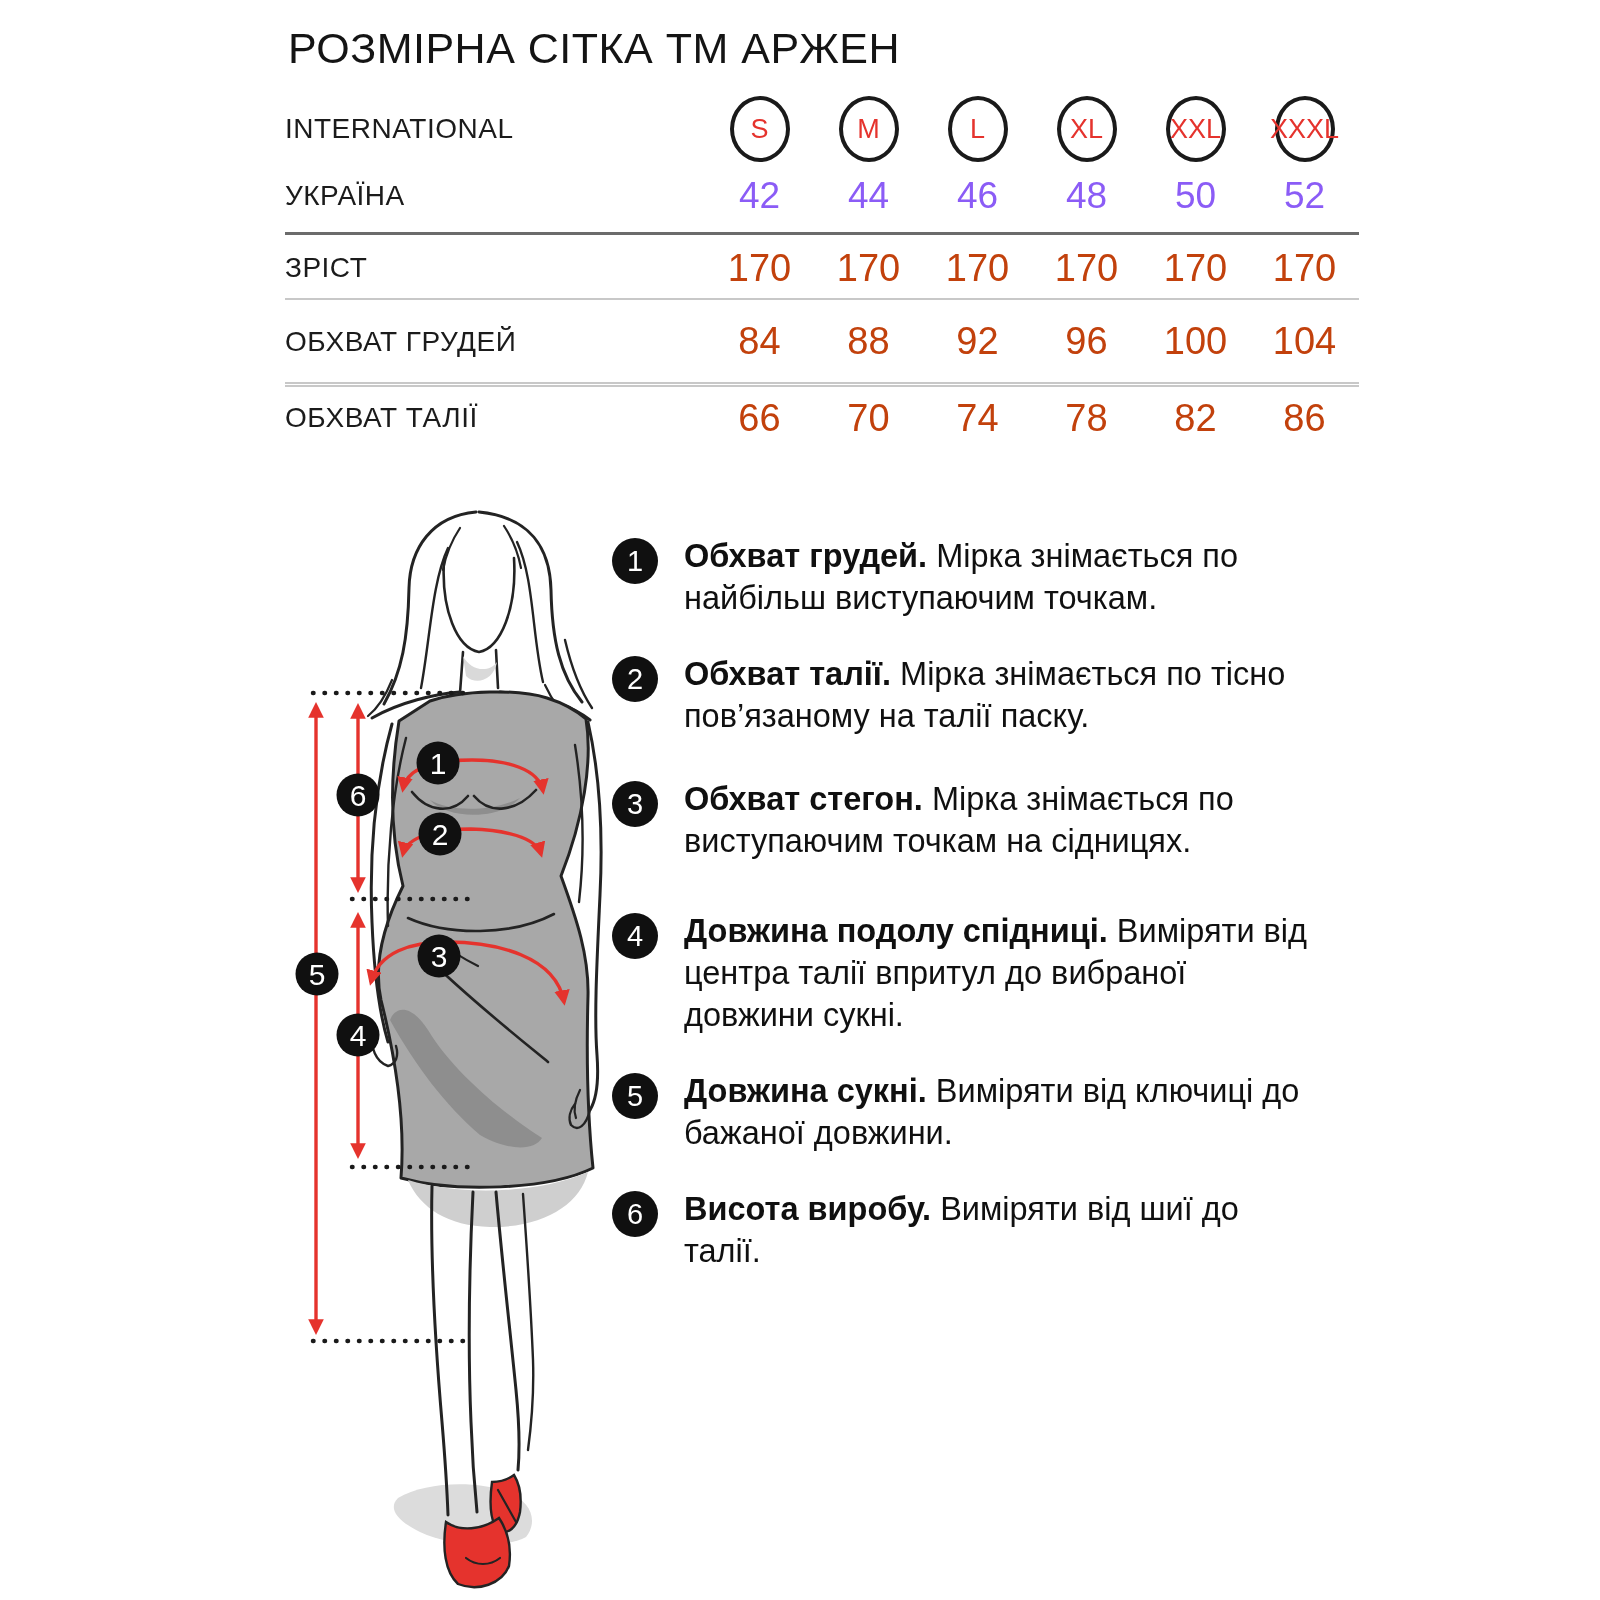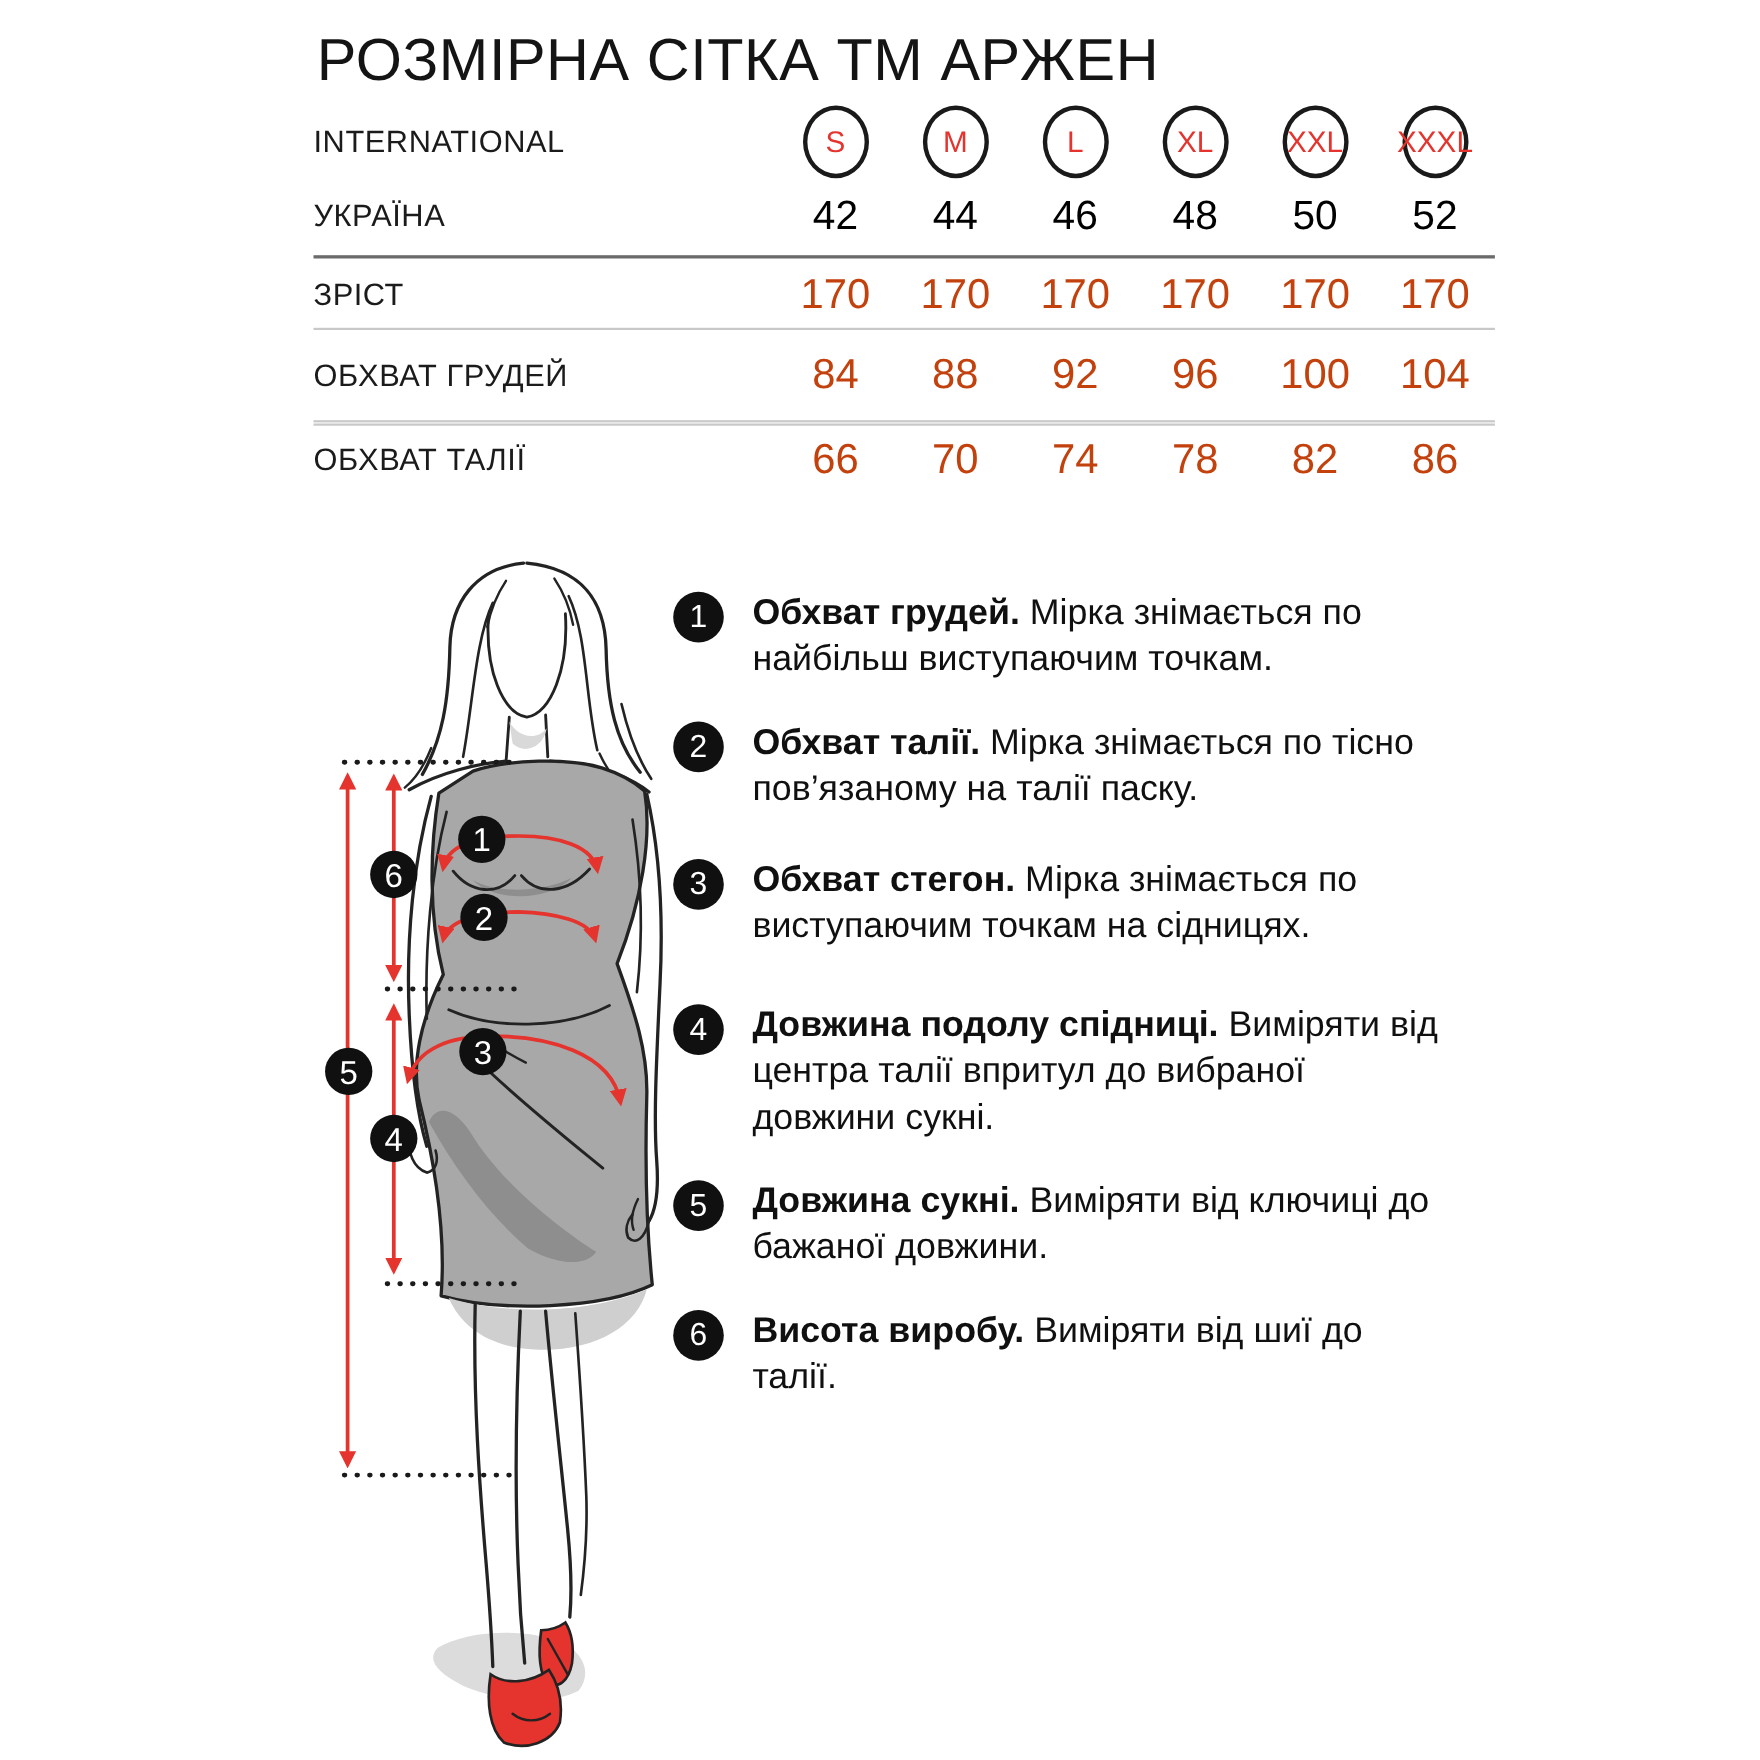--- a/index.html
+++ b/index.html
@@ -1,31 +1,31 @@
 <!DOCTYPE html>
 <html><head>
 <meta charset="utf-8">
 <style>
   html,body{margin:0;padding:0;width:1600px;height:1600px;background:#ffffff;
     font-family:"Liberation Sans", sans-serif;overflow:hidden;position:relative;}
   .abs{position:absolute;}
 
   
-  #title{left:288px;top:24px;font-size:54px;color:#141414;letter-spacing:0.5px;white-space:nowrap;}
+  #title{left:288px;top:24px;font-size:43px;color:#141414;letter-spacing:0.5px;white-space:nowrap;}
 
   
   #size-table{left:285px;top:96px;width:1074px;}
   .trow{display:grid;grid-template-columns:420px repeat(6,109px);align-items:center;}
   .trow.r-head1{height:66px;}
   .trow.r-head2{height:68px;}
   .trow.r-body{height:60px;}
   .trow.r-body4{height:81px;}
   .tlabel{font-size:28px;color:#1b1b1b;letter-spacing:0.5px;}
   .tval{text-align:center;}
-  .uk-val{font-size:37px;color:#000000;}
+  .uk-val{font-size:37px;color:#8b5cf6;}
   .gray-val{font-size:38px;font-weight:300;color:#c2410c;}
   .size-circle{display:inline-flex;align-items:center;justify-content:center;
     width:52px;height:58px;border:4px solid #1a1a1a;border-radius:50%;
     color:#e5332d;font-size:27px;overflow:visible;white-space:nowrap;}
   .hr-dark{height:3px;background:#6b6b6b;margin:2px 0 3px 0;}
   .hr-light{height:2px;background:#c8c8c8;margin:0 0 1px 0;}
 
   
   #legend{left:612px;top:520px;width:648px;}
   .leg-item{position:absolute;left:0;padding-left:72px;width:640px;

